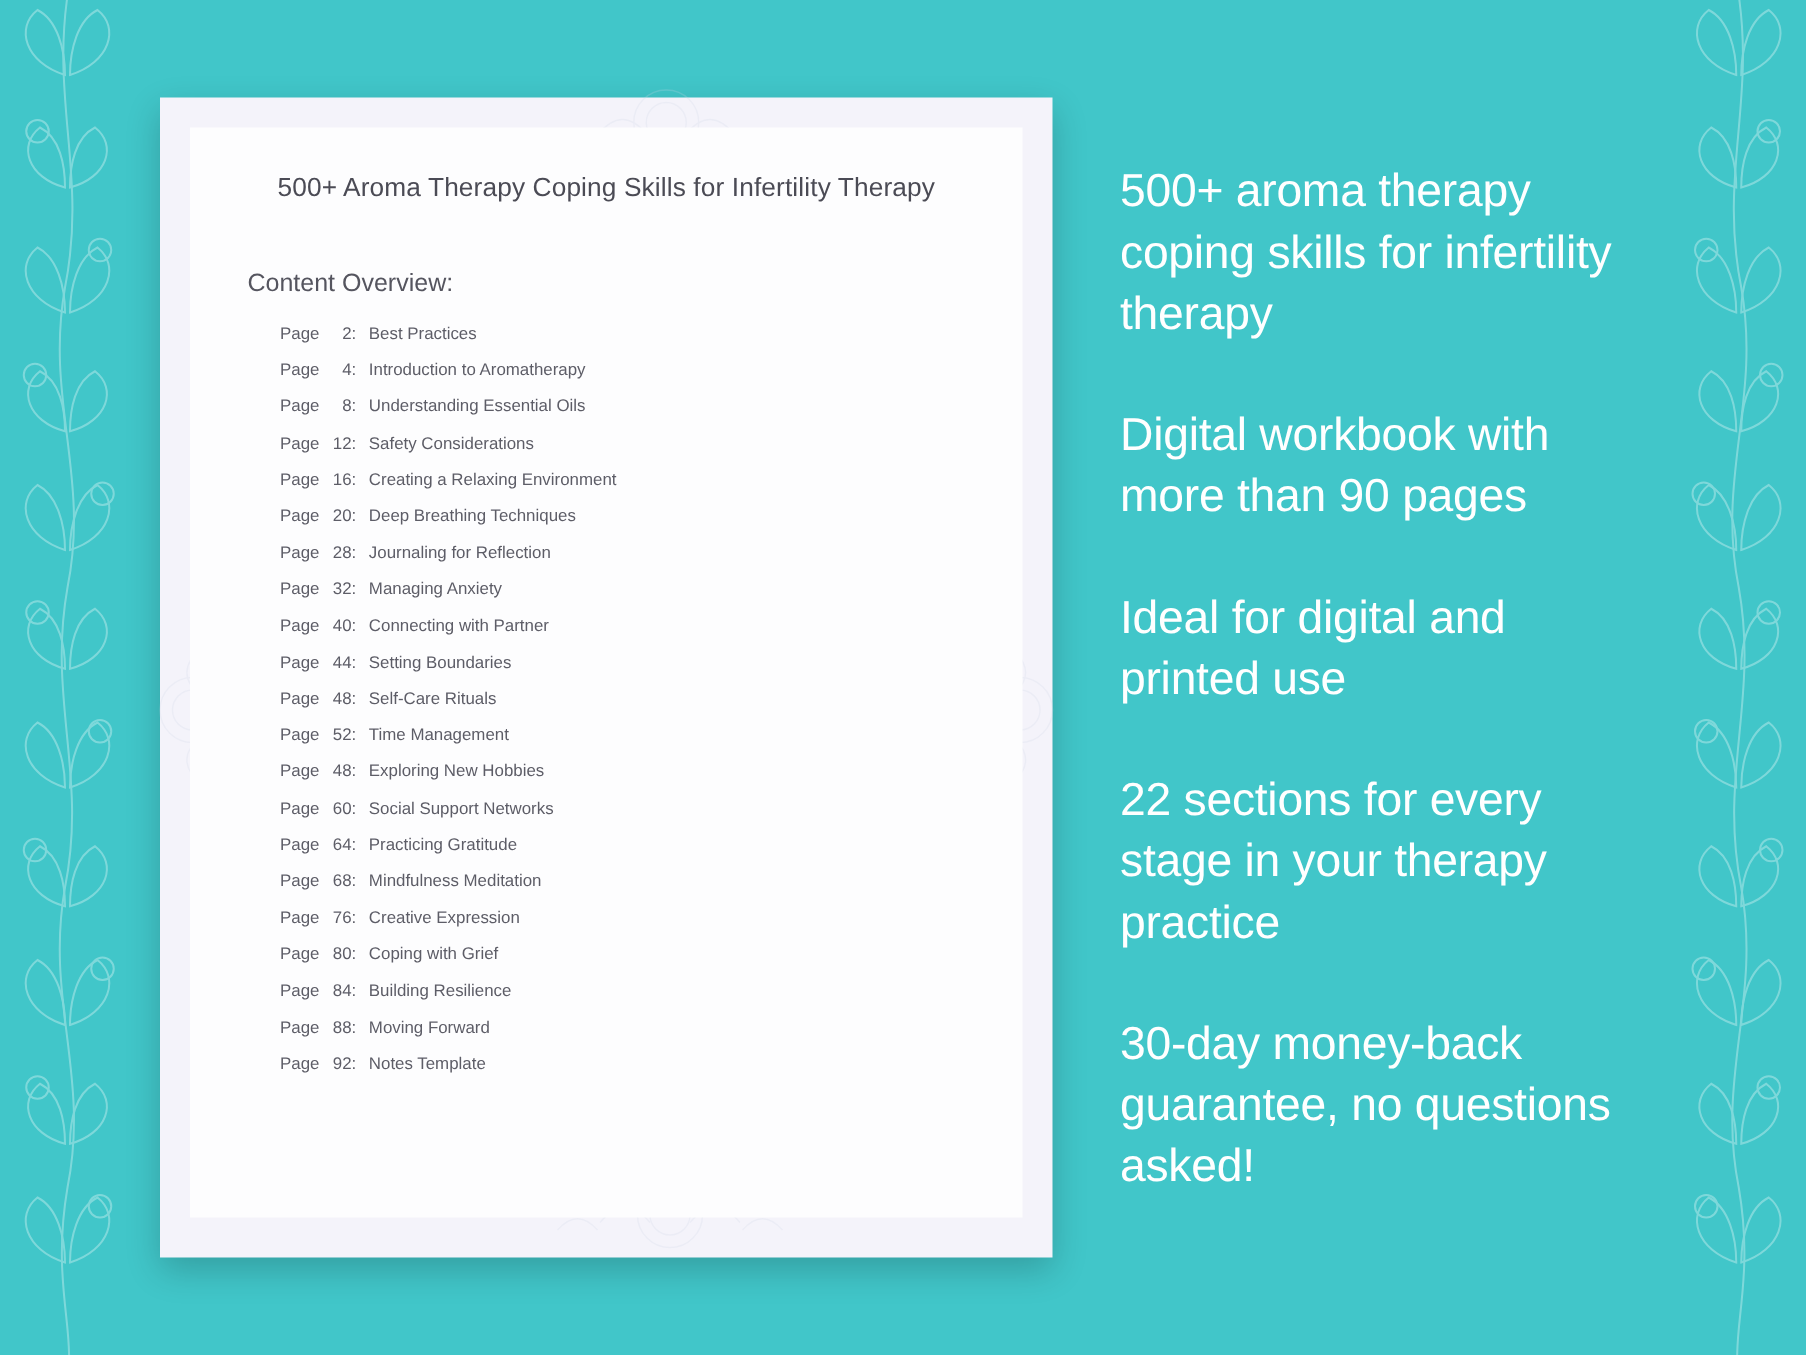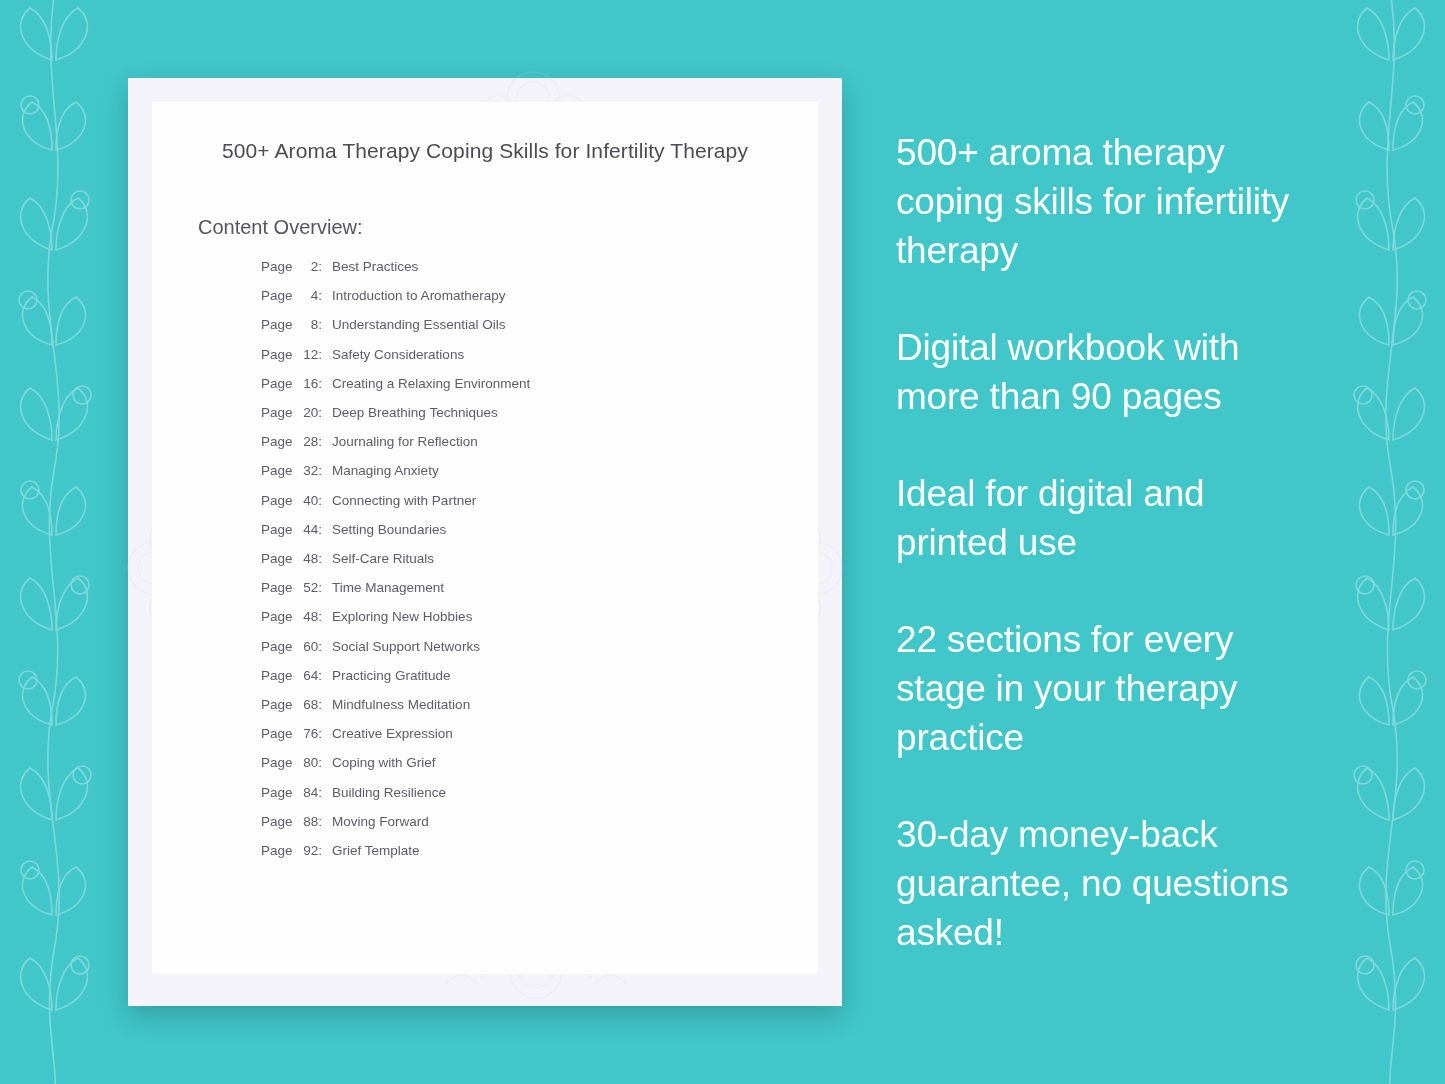--- a/index.html
+++ b/index.html
@@ -77,21 +77,20 @@
     left: 46px;
     top: 114px;
     font-size: 20px;
     color: #55555f;
   }
   .toc {
     position: absolute;
     left: 72px;
     top: 150px;
     right: 30px;
-    margin-left: 37px;
   }
   .toc-row {
     display: flex;
     font-size: 13.5px;
     line-height: 29.2px;
     color: #5d5d67;
     white-space: pre;
   }
   .toc-page {
     display: inline-block;
@@ -264,21 +263,21 @@
       <div class="toc-row"><span class="toc-page"><span>Page</span> <span class="toc-num">48</span>:</span><span class="toc-label">Self-Care Rituals</span></div>
       <div class="toc-row"><span class="toc-page"><span>Page</span> <span class="toc-num">52</span>:</span><span class="toc-label">Time Management</span></div>
       <div class="toc-row"><span class="toc-page"><span>Page</span> <span class="toc-num">48</span>:</span><span class="toc-label">Exploring New Hobbies</span></div>
       <div class="toc-row"><span class="toc-page"><span>Page</span> <span class="toc-num">60</span>:</span><span class="toc-label">Social Support Networks</span></div>
       <div class="toc-row"><span class="toc-page"><span>Page</span> <span class="toc-num">64</span>:</span><span class="toc-label">Practicing Gratitude</span></div>
       <div class="toc-row"><span class="toc-page"><span>Page</span> <span class="toc-num">68</span>:</span><span class="toc-label">Mindfulness Meditation</span></div>
       <div class="toc-row"><span class="toc-page"><span>Page</span> <span class="toc-num">76</span>:</span><span class="toc-label">Creative Expression</span></div>
       <div class="toc-row"><span class="toc-page"><span>Page</span> <span class="toc-num">80</span>:</span><span class="toc-label">Coping with Grief</span></div>
       <div class="toc-row"><span class="toc-page"><span>Page</span> <span class="toc-num">84</span>:</span><span class="toc-label">Building Resilience</span></div>
       <div class="toc-row"><span class="toc-page"><span>Page</span> <span class="toc-num">88</span>:</span><span class="toc-label">Moving Forward</span></div>
-      <div class="toc-row"><span class="toc-page"><span>Page</span> <span class="toc-num">92</span>:</span><span class="toc-label">Grief Template</span></div>
+      <div class="toc-row"><span class="toc-page"><span>Page</span> <span class="toc-num">92</span>:</span><span class="toc-label">Notes Template</span></div>
     </div>
 </div>
 
 <div class="marketing" id="marketing-list">
     <p>500+ aroma therapy coping skills for infertility therapy</p>
     <p>Digital workbook with more than 90 pages</p>
     <p>Ideal for digital and printed use</p>
     <p>22 sections for every stage in your therapy practice</p>
     <p>30-day money-back guarantee, no questions asked!</p>
   </div>

